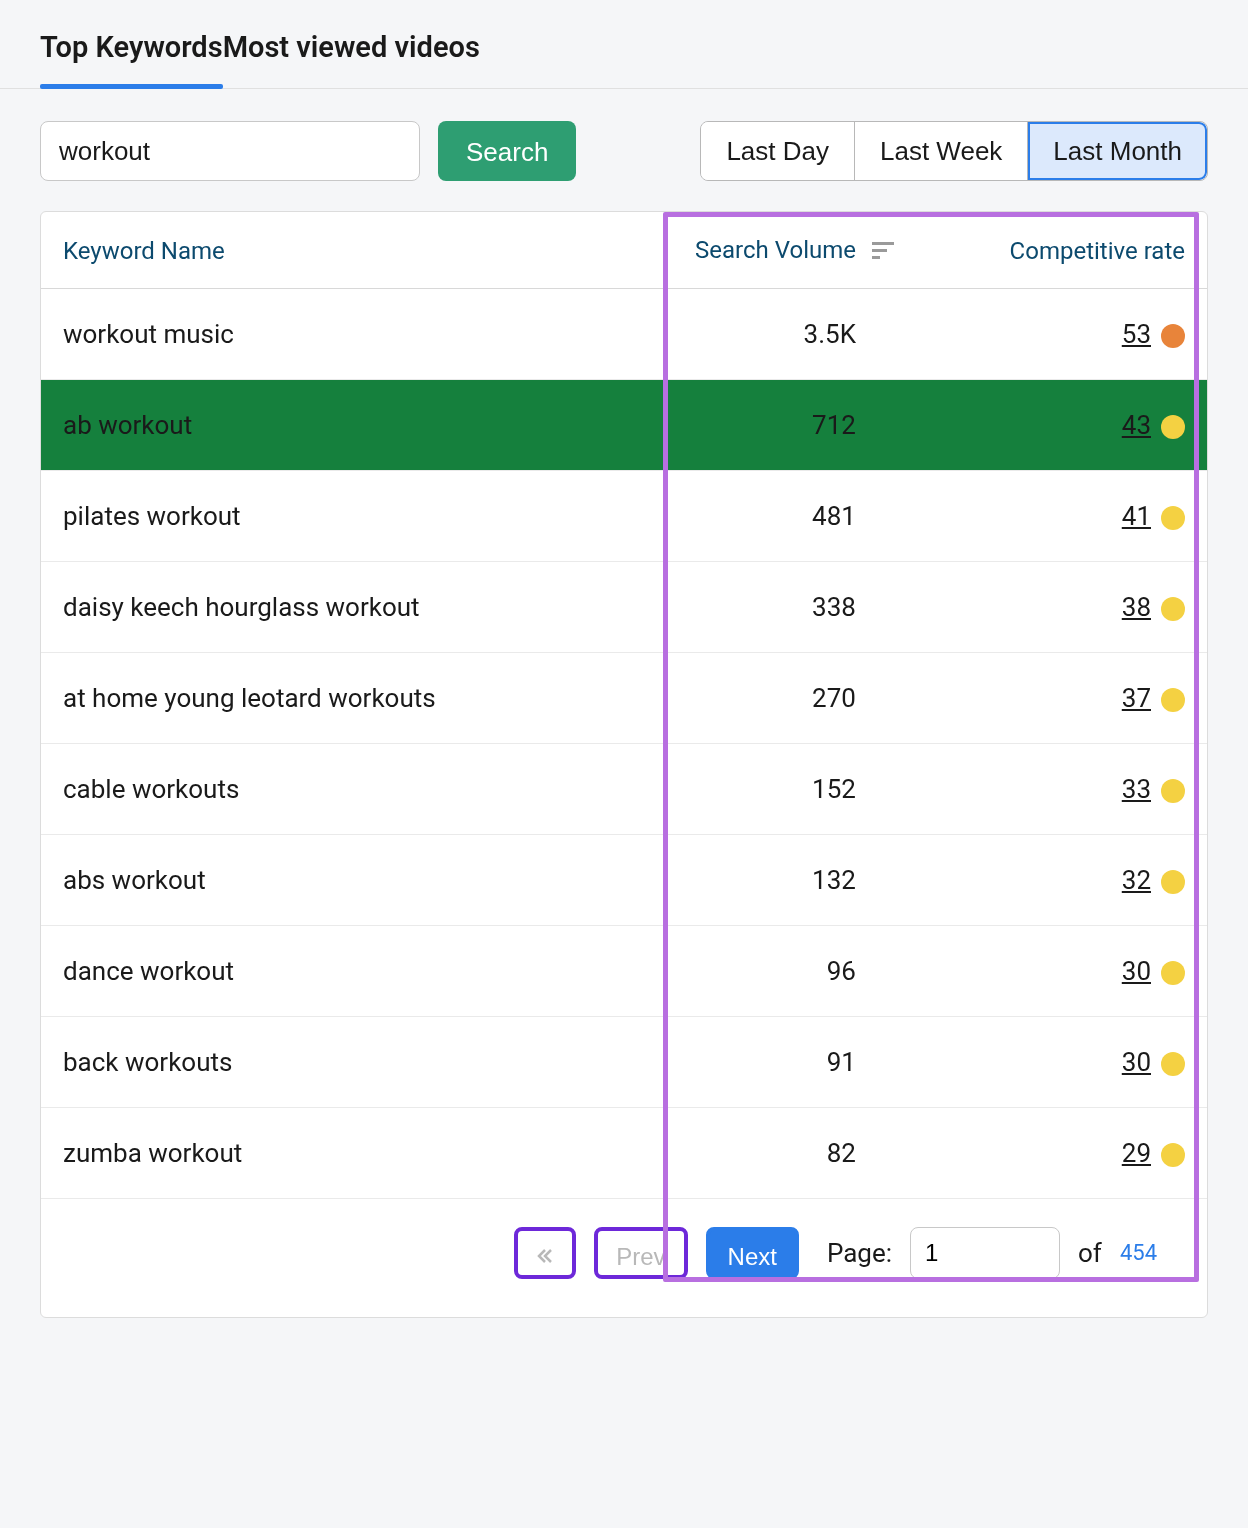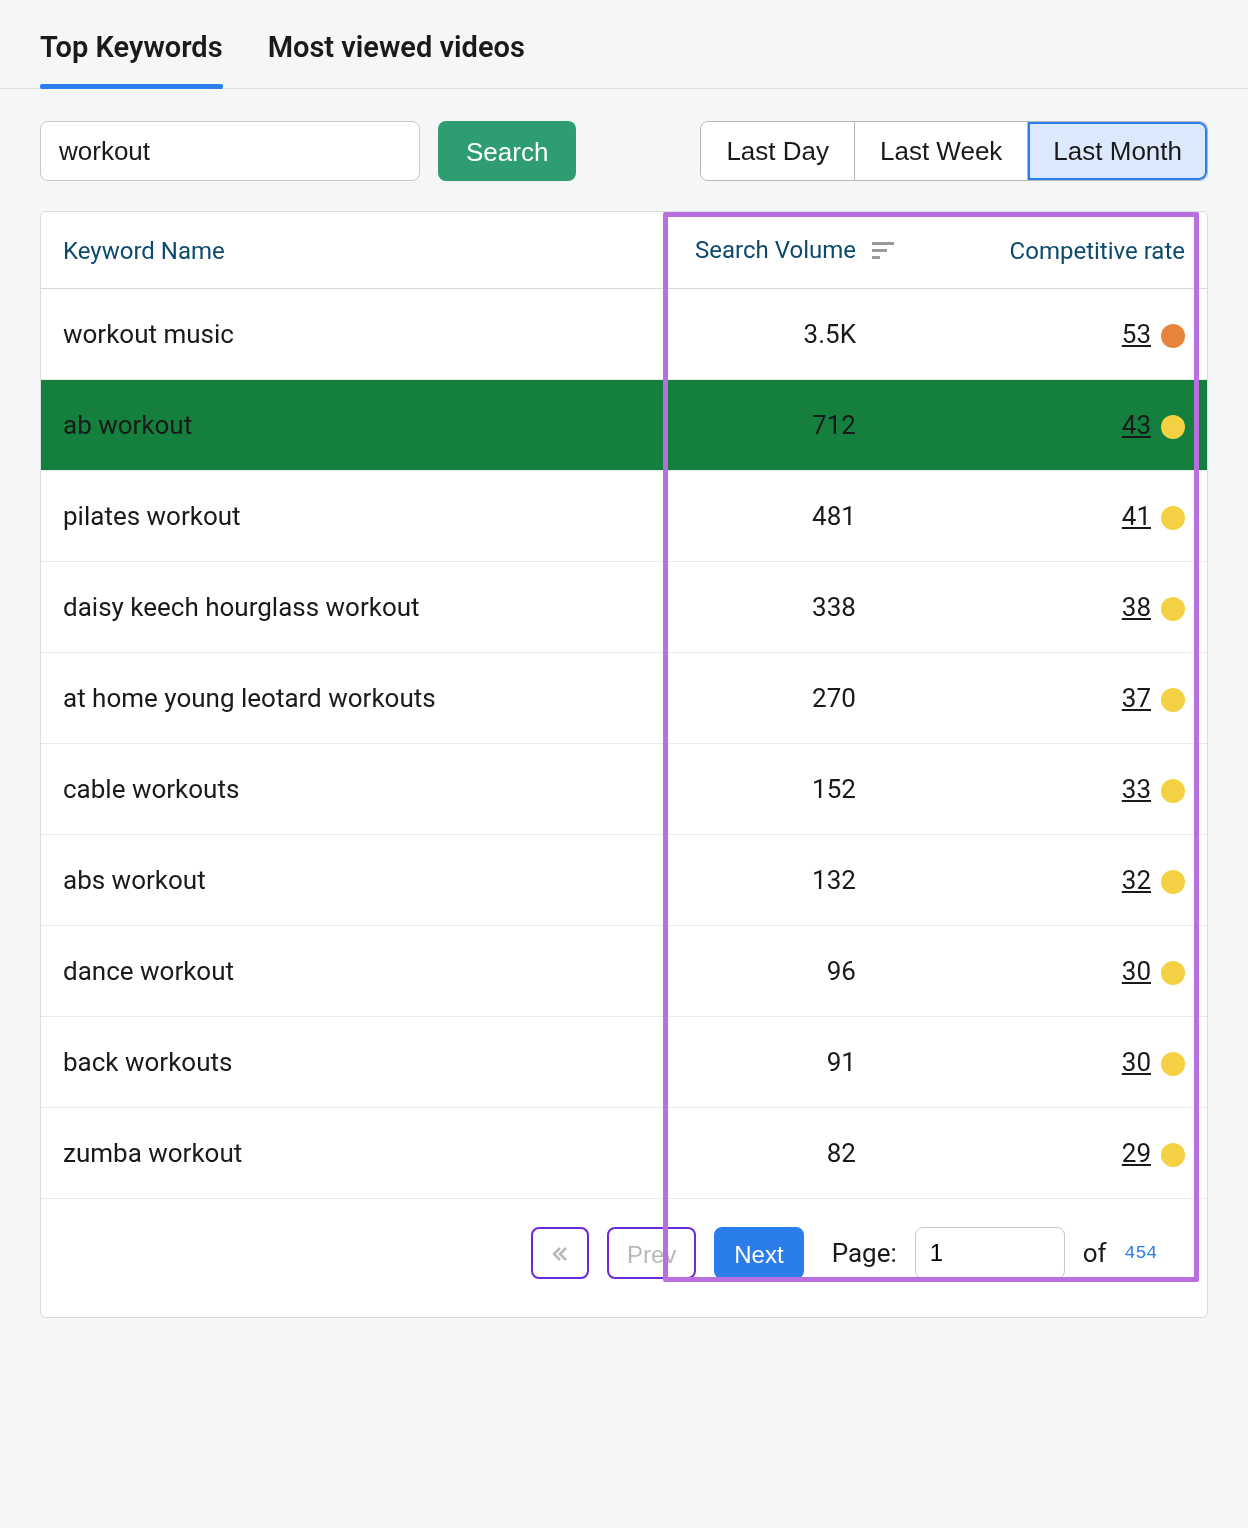--- a/index.html
+++ b/index.html
@@ -12,21 +12,20 @@
       background: #f5f6f8;
       padding: 0;
       width: 1248px;
       color: #1a1a1a;
     }
     .container {
       width: 100%;
     }
     .tabs {
       display: flex;
-      gap: 45px;
       padding: 30px 40px 0 40px;
       border-bottom: 1px solid #e0e0e0;
     }
     .tab {
       font-size: 29px;
       font-weight: 600;
       color: #1a1a1a;
       padding-bottom: 24px;
       cursor: pointer;
       position: relative;
@@ -167,21 +166,21 @@
       justify-content: flex-end;
       align-items: center;
       gap: 18px;
       padding: 28px 50px 8px 22px;
     }
     .pg-btn {
       height: 52px;
       min-width: 54px;
       padding: 12px 18px;
       font-size: 24px;
-      border: 2px solid #6d28d9;
+      border: 4px solid #6d28d9;
       background: #fff;
       border-radius: 8px;
       color: #b8b8b8;
       cursor: pointer;
     }
     .pg-btn.primary {
       background: #2b7de9;
       color: #fff;
       border-color: #2b7de9;
     }
@@ -196,23 +195,22 @@
       font-size: 24px;
       padding: 0 14px;
       border: 1px solid #c8c8c8;
       border-radius: 8px;
     }
     .page-of {
       font-size: 26px;
       color: #1a1a1a;
     }
     .page-total {
-      font-size: 18px;
+      font-size: 22px;
       color: #2b7de9;
-      font-family: Liberation Mono, monospace;
     }
     .chev-icon {
       width: 18px;
       height: 18px;
       stroke: #b8b8b8;
       stroke-width: 2.5;
       fill: none;
     }
   </style>
 </head>

